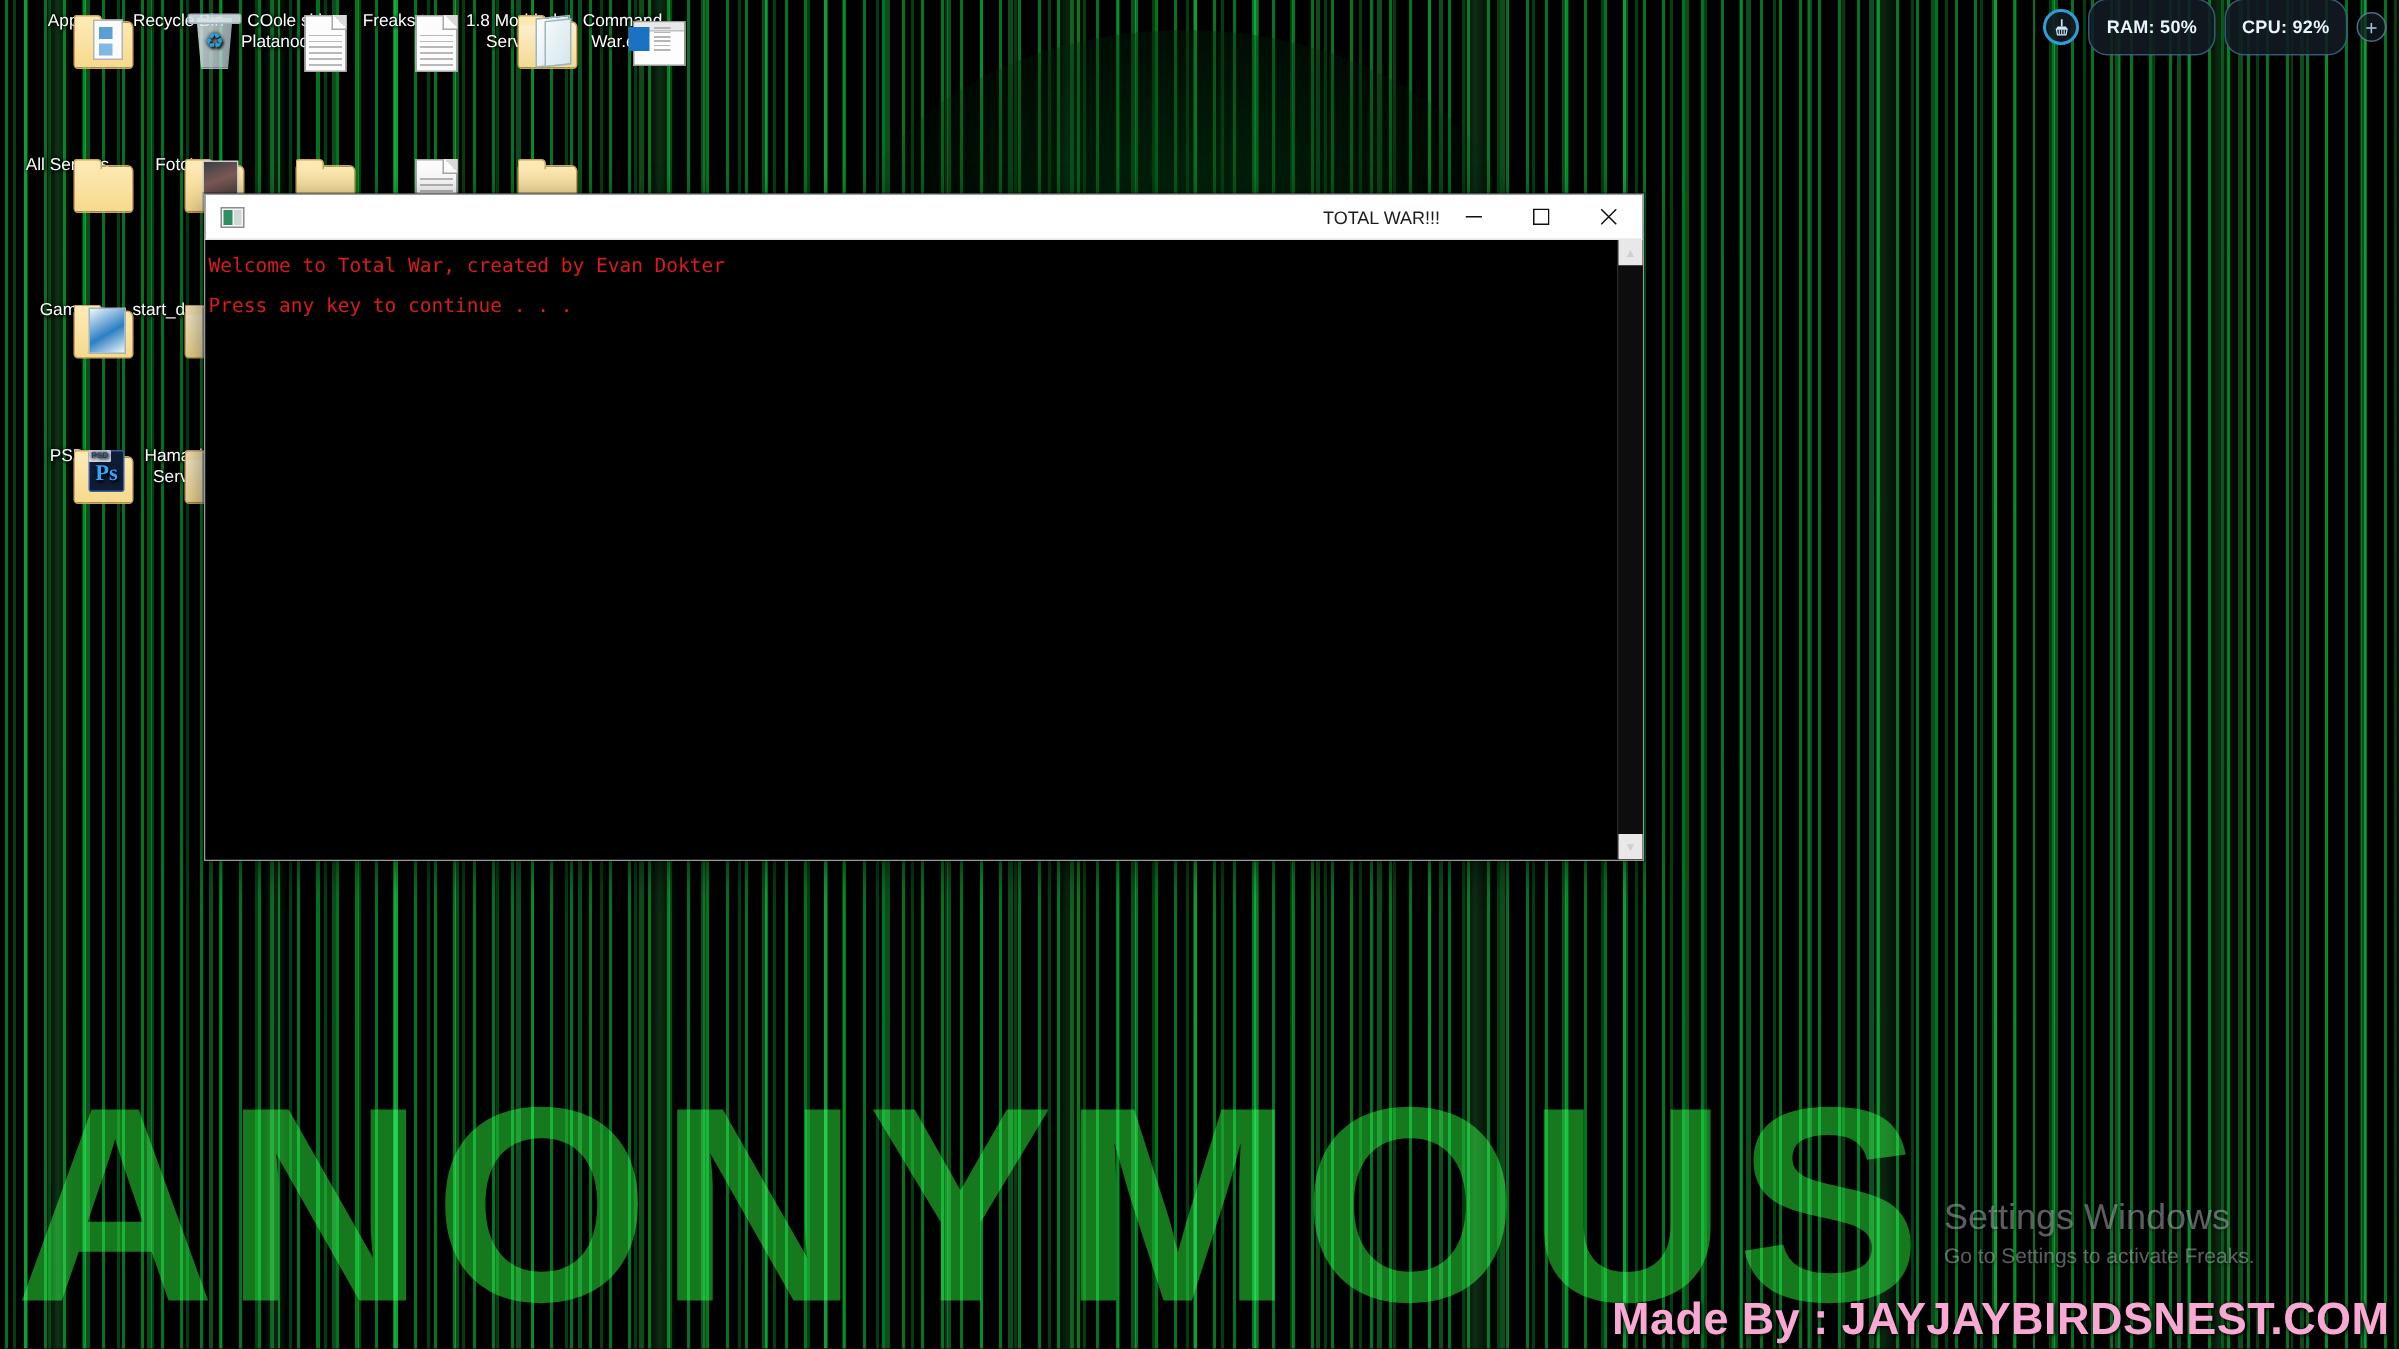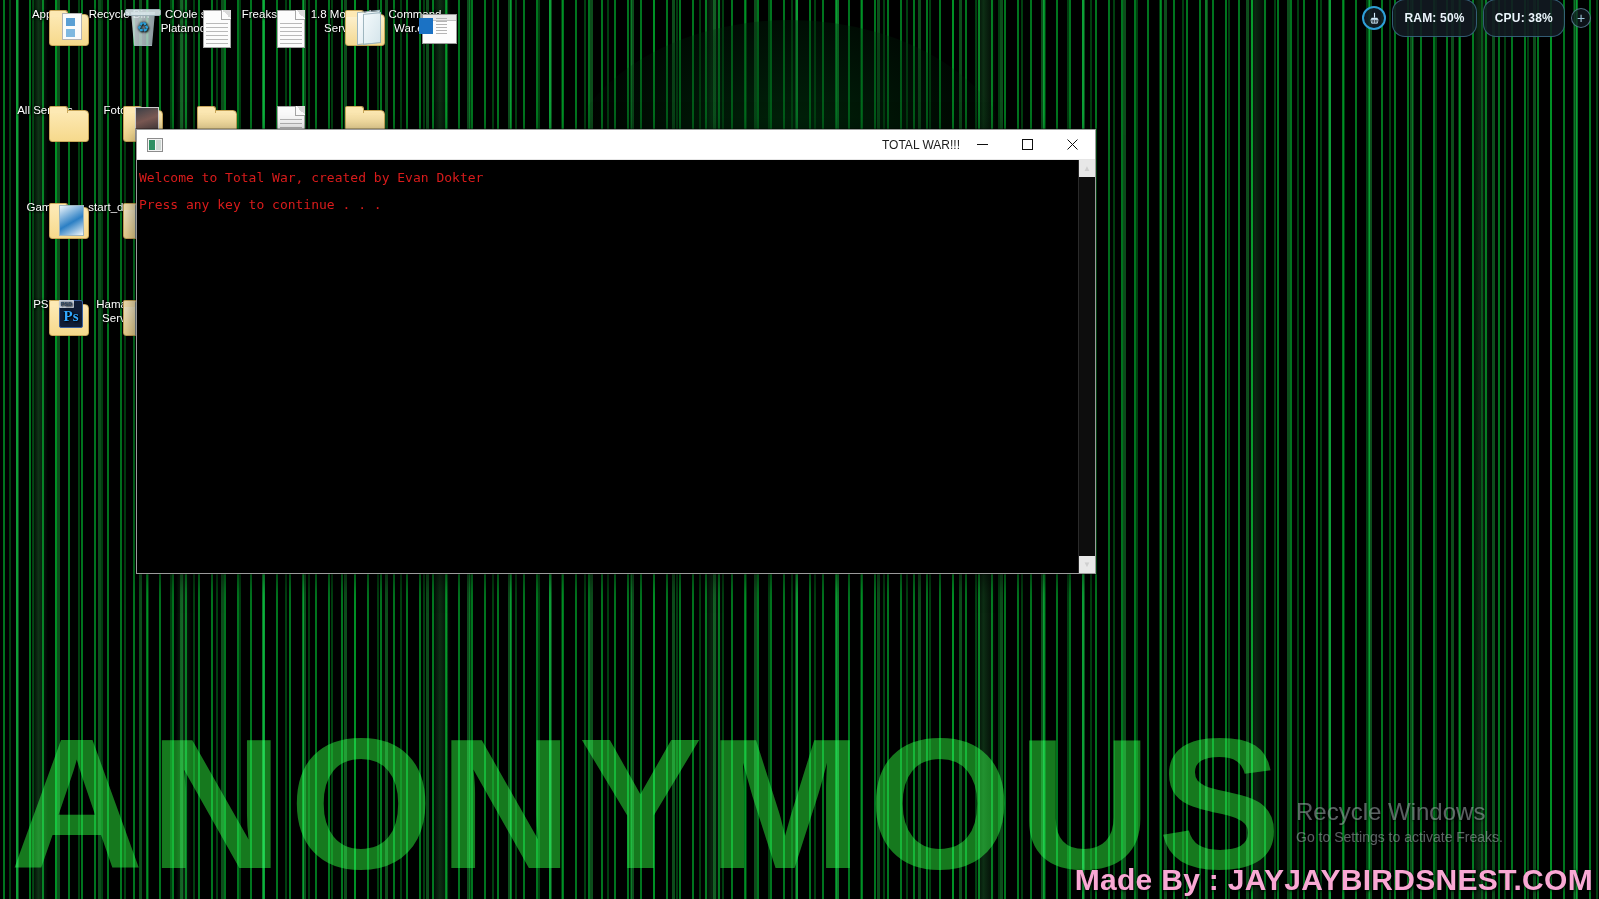--- a/index.html
+++ b/index.html
@@ -396,21 +396,21 @@
   <div id="sysmon">
     <div class="sm-round">
       <svg width="13" height="13" viewBox="0 0 16 16" aria-hidden="true">
         <path d="M8 1 v6" stroke="#cfe8f7" stroke-width="1.4" fill="none"></path>
         <path d="M4.5 7 h7 l1 2 h-9 z" fill="#cfe8f7"></path>
         <path d="M3.6 9.2 h8.8 l-.9 4.6 h-7 z" fill="none" stroke="#cfe8f7" stroke-width="1"></path>
         <path d="M6 9.6 v4.2 M8 9.6 v4.2 M10 9.6 v4.2" stroke="#cfe8f7" stroke-width=".9"></path>
       </svg>
     </div>
     <div class="sm-pill">RAM: 50%</div>
-    <div class="sm-pill">CPU: 38%</div>
+    <div class="sm-pill">CPU: 92%</div>
     <div class="sm-plus">+</div>
   </div>
 
   <div id="console-window">
 
     <div id="titlebar">
       <div id="title-icon"></div>
       <div id="title-text">TOTAL WAR!!!</div>
 
       <div class="wbtn">
@@ -436,18 +436,18 @@
 
       <div id="vscroll">
         <div class="sb-arrow">▲</div>
         <div id="sb-track"></div>
         <div class="sb-arrow">▼</div>
       </div>
     </div>
   </div>
 
   <div id="activate">
-    <div class="a1">Recycle Windows</div>
+    <div class="a1">Settings Windows</div>
     <div class="a2">Go to Settings to activate Freaks.</div>
   </div>
 
   <div id="madeby">Made By : JAYJAYBIRDSNEST.COM</div>
 </div>
 
 </body></html>

